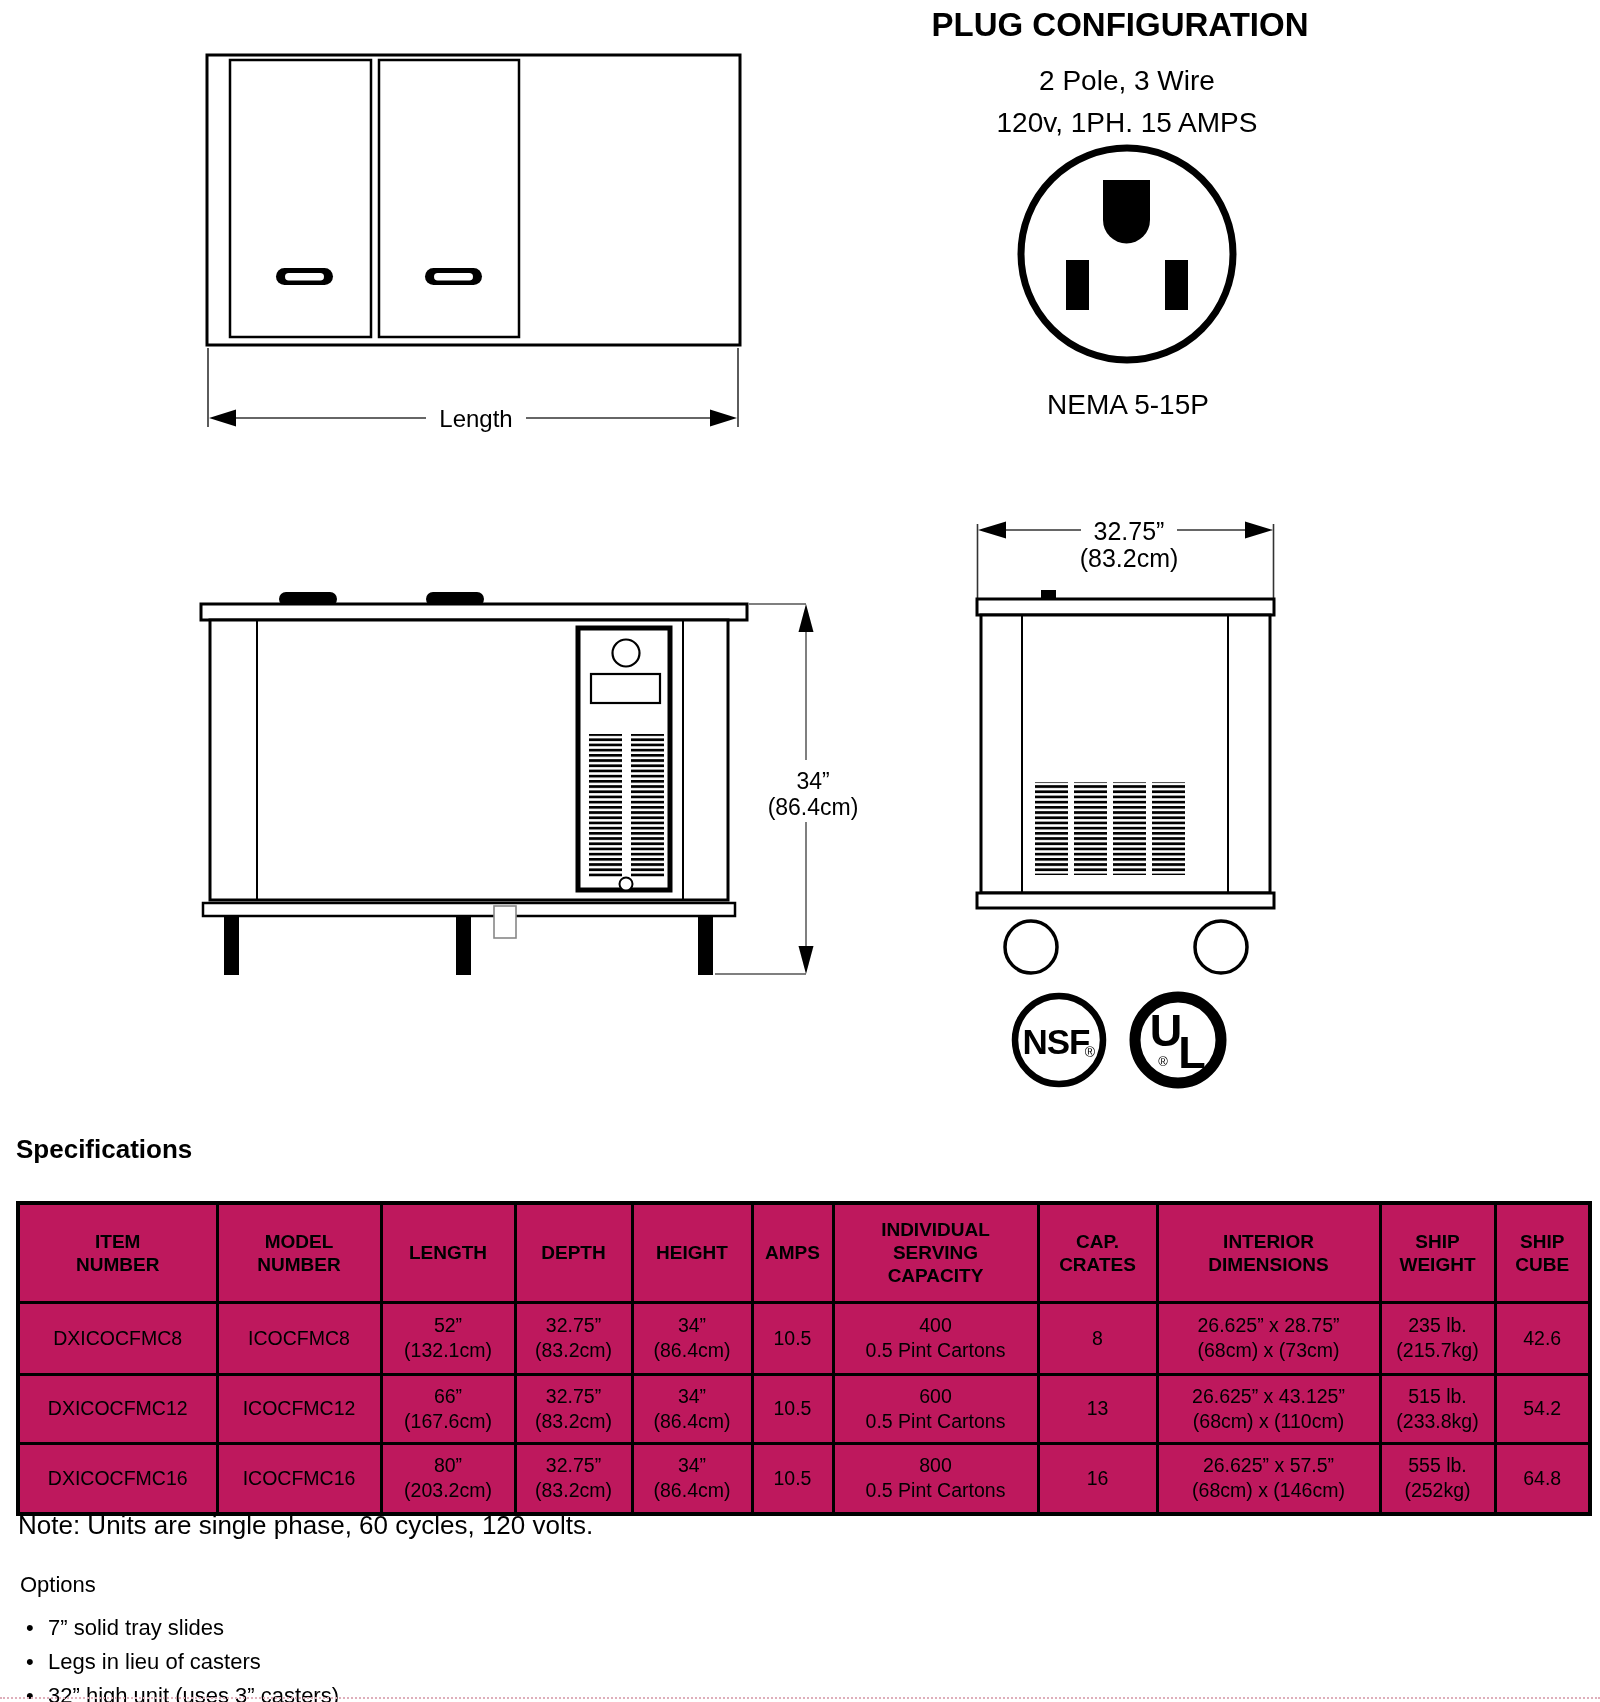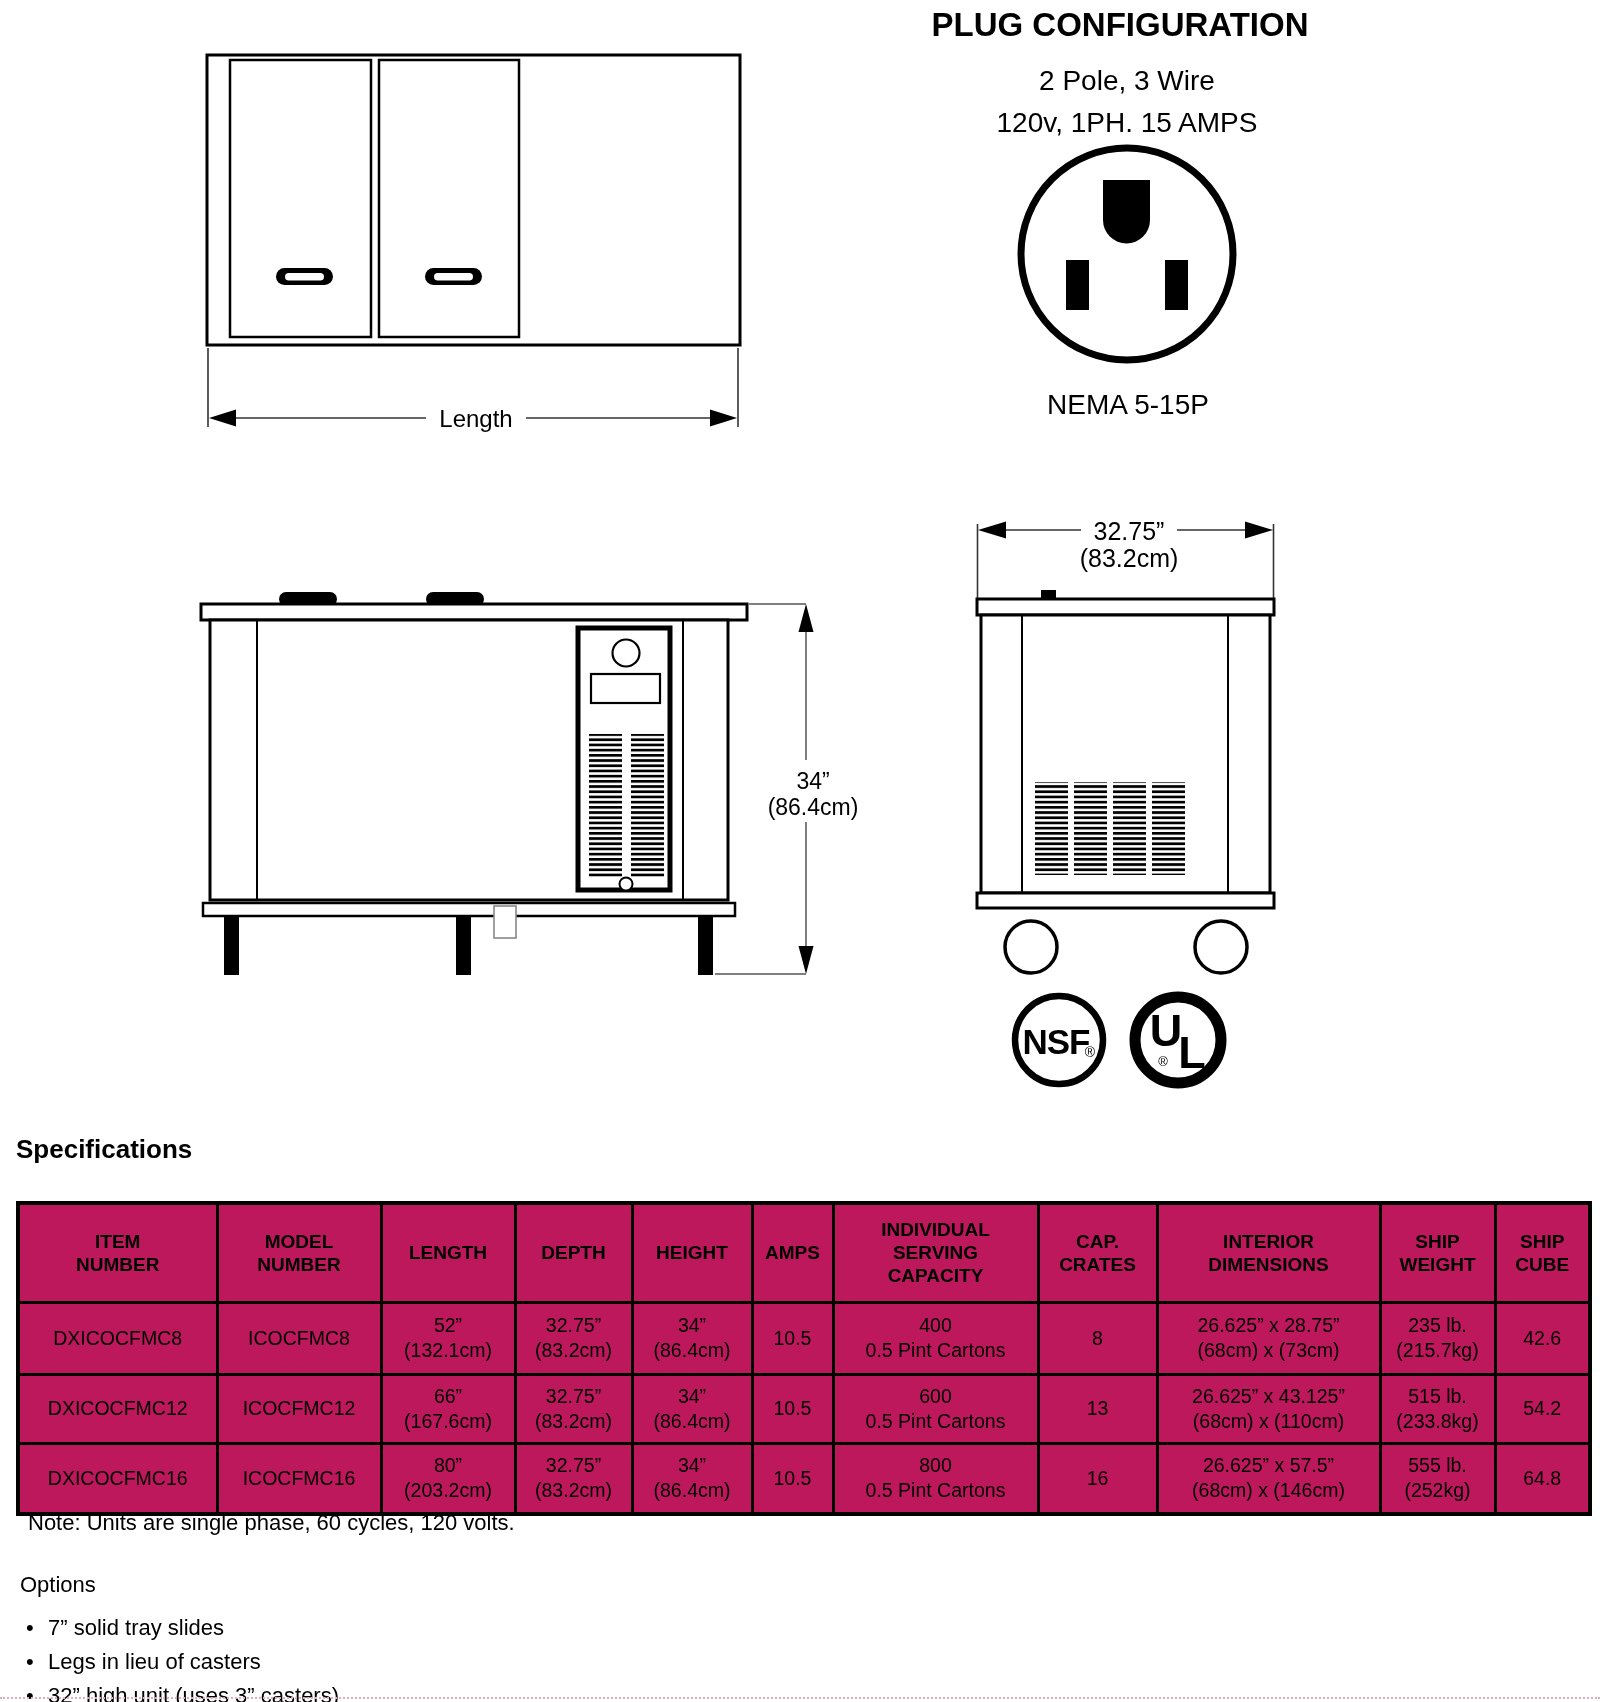--- a/index.html
+++ b/index.html
@@ -24,21 +24,21 @@
     border-collapse:collapse; table-layout:fixed; background:#be185d;margin-top:20px;
   }
   #spec-table th, #spec-table td {
     border:3px solid #000; text-align:center; vertical-align:middle;
     white-space:pre-line; padding:2px 3px; overflow:hidden;
   }
   #spec-table { border:4px solid #000; }
   #spec-table th { font-size:19px; font-weight:bold; line-height:23px; }
   #spec-table td { font-size:19.5px; font-weight:normal; line-height:25px; }
   #note-text {
-    position:absolute; left:28px; top:1510px; font-size:22px;
+    position:absolute; left:18px; top:1510px; font-size:26px;
   }
   #options-block {
     position:absolute; left:20px; top:1572px; font-size:22px;
   }
   #options-block .opt-heading { margin-bottom:16px; }
   #options-block ul { list-style:none; margin:0; padding:0; }
   #options-block li { margin:0 0 6px 0; padding-left:28px; position:relative; line-height:28px; }
   #options-block li .bullet {
     position:absolute; left:6px; top:0; font-size:22px;
   }

